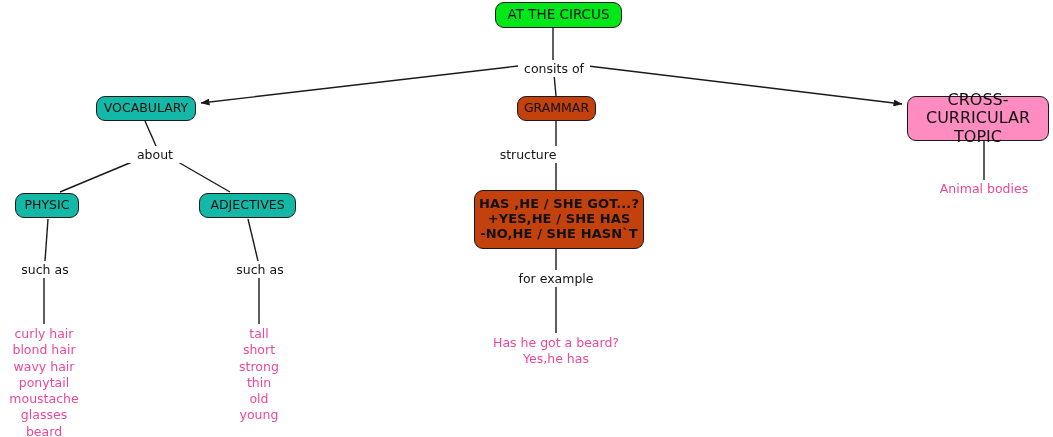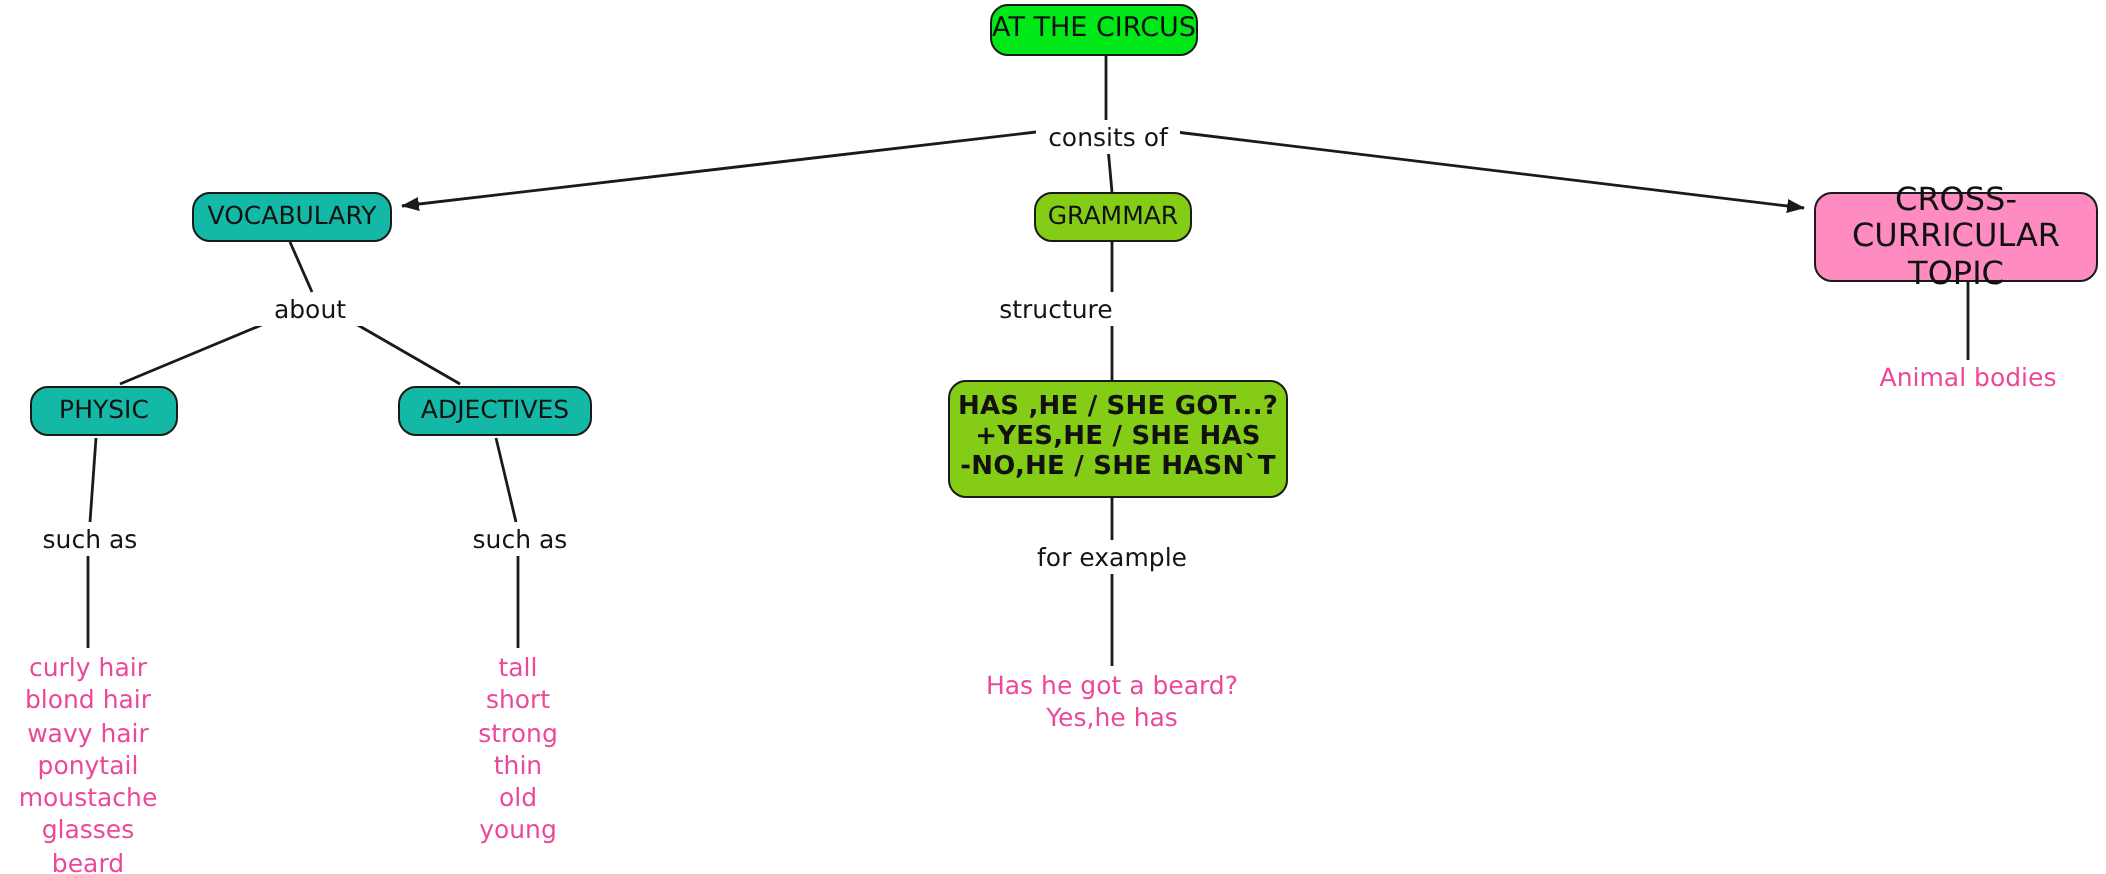--- a/index.html
+++ b/index.html
@@ -31,21 +31,21 @@
     align-items: center;
     justify-content: center;
     text-align: center;
     color: #111111;
     line-height: 1.15;
     white-space: pre-line;
     z-index: 2;
   }
   .node-green  { background: #00e817; }
   .node-purple { background: #14b8a6; }
-  .node-cyan   { background: #84cc16; }
+  .node-cyan   { background: #c2410c; }
   .node-pink   { background: #ff8cc0; }
 
   .label {
     position: absolute;
     color: #141414;
     text-align: center;
     white-space: pre-line;
     line-height: 1.28;
     z-index: 3;
     background: #ffffff;
@@ -97,30 +97,30 @@
 
     <line x1="556" y1="163" x2="556" y2="190" stroke="#1a1a1a" stroke-width="1.4"></line>
 
     <line x1="556" y1="249" x2="556" y2="270" stroke="#1a1a1a" stroke-width="1.4"></line>
 
     <line x1="556" y1="287" x2="556" y2="333" stroke="#1a1a1a" stroke-width="1.4"></line>
 
     <line x1="984" y1="141" x2="984" y2="180" stroke="#1a1a1a" stroke-width="1.4"></line>
   </svg>
 
-  <div class="node node-green" style="left:495px; top:2px; width:104px; height:26px; font-size:13.5px;">AT THE CIRCUS</div>
+  <div class="node node-green" style="left:495px; top:2px; width:127px; height:26px; font-size:13.5px;">AT THE CIRCUS</div>
 
   <div class="node node-purple" style="left:96px; top:96px; width:100px; height:25px; font-size:12.5px;">VOCABULARY</div>
 
   <div class="node node-cyan" style="left:517px; top:96px; width:79px; height:25px; font-size:12.5px;">GRAMMAR</div>
 
   <div class="node node-pink" style="left:907px; top:96px; width:142px; height:45px; font-size:16px;">CROSS-CURRICULAR
 TOPIC</div>
 
-  <div class="node node-purple" style="left:15px; top:193px; width:74px; height:25px; font-size:12.5px;">PHYSIC</div>
+  <div class="node node-purple" style="left:15px; top:193px; width:64px; height:25px; font-size:12.5px;">PHYSIC</div>
 
   <div class="node node-purple" style="left:199px; top:193px; width:97px; height:25px; font-size:12.5px;">ADJECTIVES</div>
 
   <div class="node node-cyan" style="left:474px; top:190px; width:170px; height:59px; font-size:13px; letter-spacing:0.1px;font-weight:bold;">HAS ,HE / SHE GOT...?
 +YES,HE / SHE HAS
  -NO,HE / SHE HASN`T</div>
 
   <div class="label" style="left:518px; top:61px; width:72px; font-size:12.5px;">consits of</div>
 
   <div class="label" style="left:128px; top:147px; width:54px; font-size:12.5px;">about</div>

